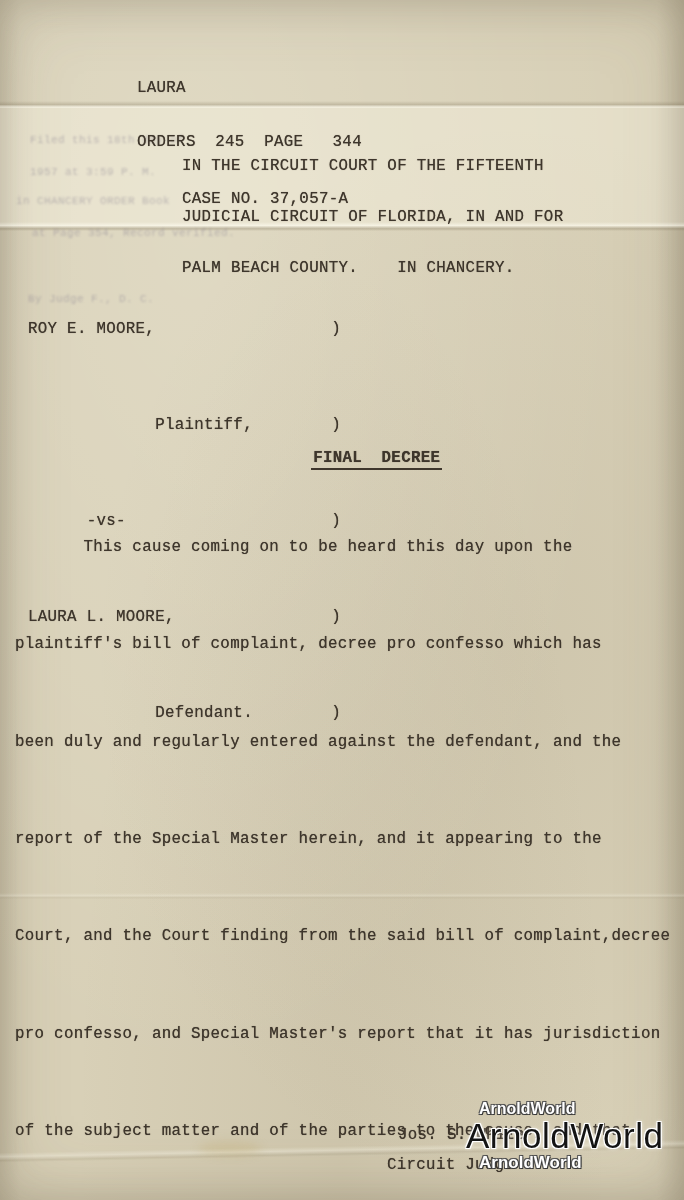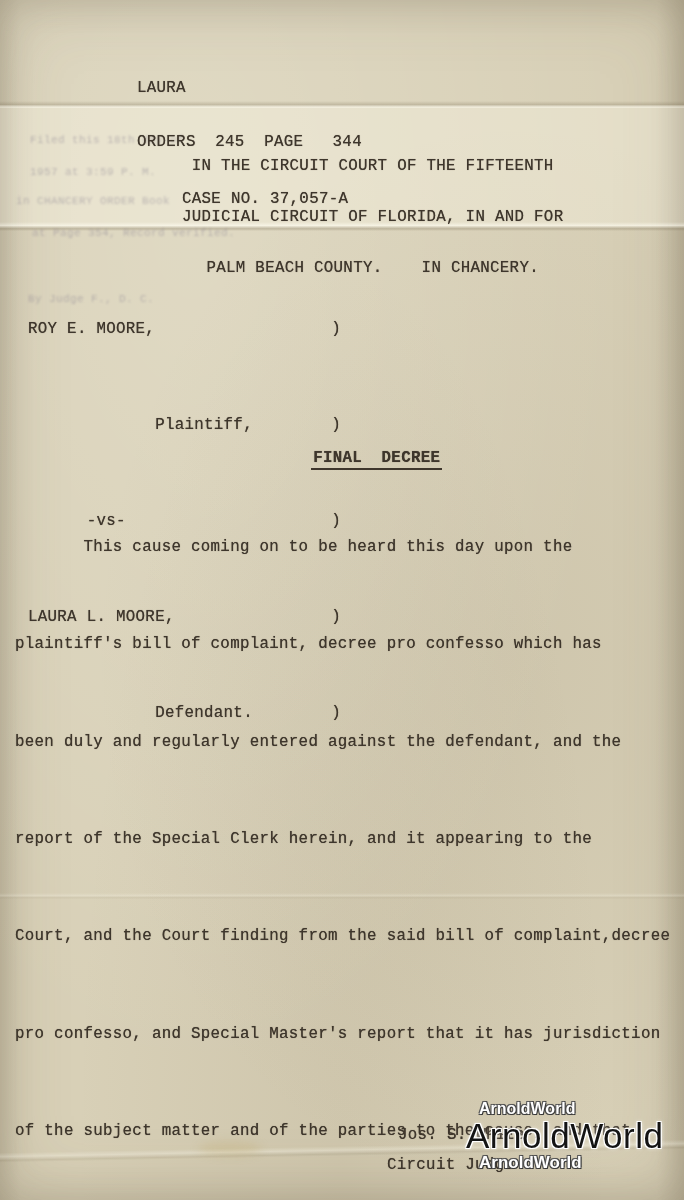--- a/index.html
+++ b/index.html
@@ -29,21 +29,21 @@
     background:linear-gradient(180deg, transparent, rgba(255,253,242,0.5) 45%, rgba(118,106,80,0.22) 80%, transparent);}
   .crease-4{top:1146px;height:10px;width:110%;left:-4%;transform:rotate(-1.1deg);opacity:.6;
     background:linear-gradient(180deg, transparent, rgba(255,253,242,0.5) 40%, rgba(118,106,80,0.22) 78%, transparent);}
   .stain{position:absolute;left:198px;top:1141px;width:64px;height:15px;border-radius:50%;
     background:rgba(187,158,92,0.20);filter:blur(4px);}
   
   .typed{position:absolute;white-space:pre;color:#3e362c;
     font-size:15.8px;letter-spacing:0.3px;
     text-shadow:0 0 0.7px rgba(62,54,44,0.85);z-index:2;}
   .ledger{left:137px;top:43px;line-height:18px;}
-  .heading{left:182px;top:124px;line-height:17px;text-align:center;}
+  .heading{left:182px;top:124px;line-height:17px;}
   .case-no{left:182px;top:190px;}
   .parties{left:28px;top:249px;line-height:32px;}
   .decree-title{left:272px;top:431px;}
   .decree-title span{display:inline-block;border-bottom:2px solid #3e362c;padding:0 2px 1px 2px;font-weight:bold;}
   .body-text{left:15px;top:466px;line-height:32.45px;width:669px;}
   .sig-name{left:398px;top:1126px;}
   .sig-role{left:387px;top:1156px;}
   
   .stamp-line{position:absolute;white-space:pre;z-index:1;
     color:#8f8894;opacity:0.5;filter:blur(0.8px);
@@ -104,21 +104,21 @@
   </div>
 
   <div class="typed decree-title">
     <span>FINAL  DECREE</span>
   </div>
 
   <div class="typed body-text">
     <div>       This cause coming on to be heard this day upon the</div>
     <div>plaintiff's bill of complaint, decree pro confesso which has</div>
     <div>been duly and regularly entered against the defendant, and the</div>
-    <div>report of the Special Clerk herein, and it appearing to the</div>
+    <div>report of the Special Master herein, and it appearing to the</div>
     <div>Court, and the Court finding from the said bill of complaint,decree</div>
     <div>pro confesso, and Special Master's report that it has jurisdiction</div>
     <div>of the subject matter and of the parties to the cause, and that</div>
     
     
     
     
     
     
     

